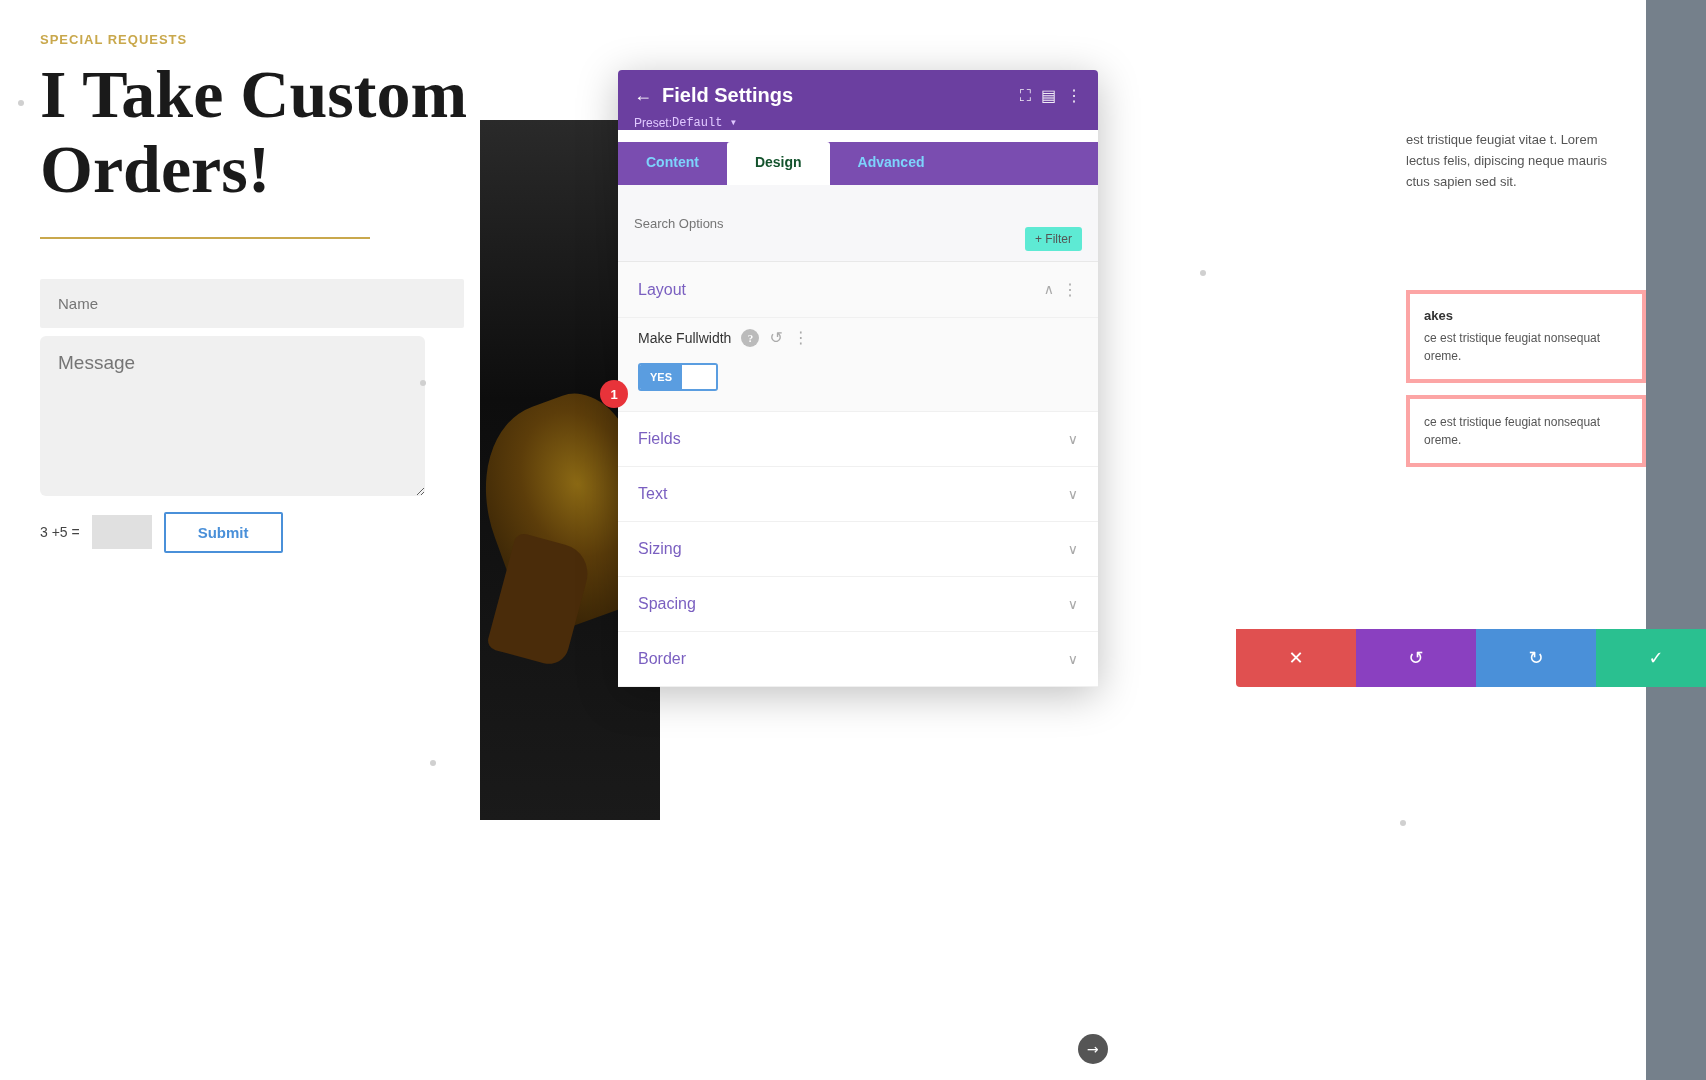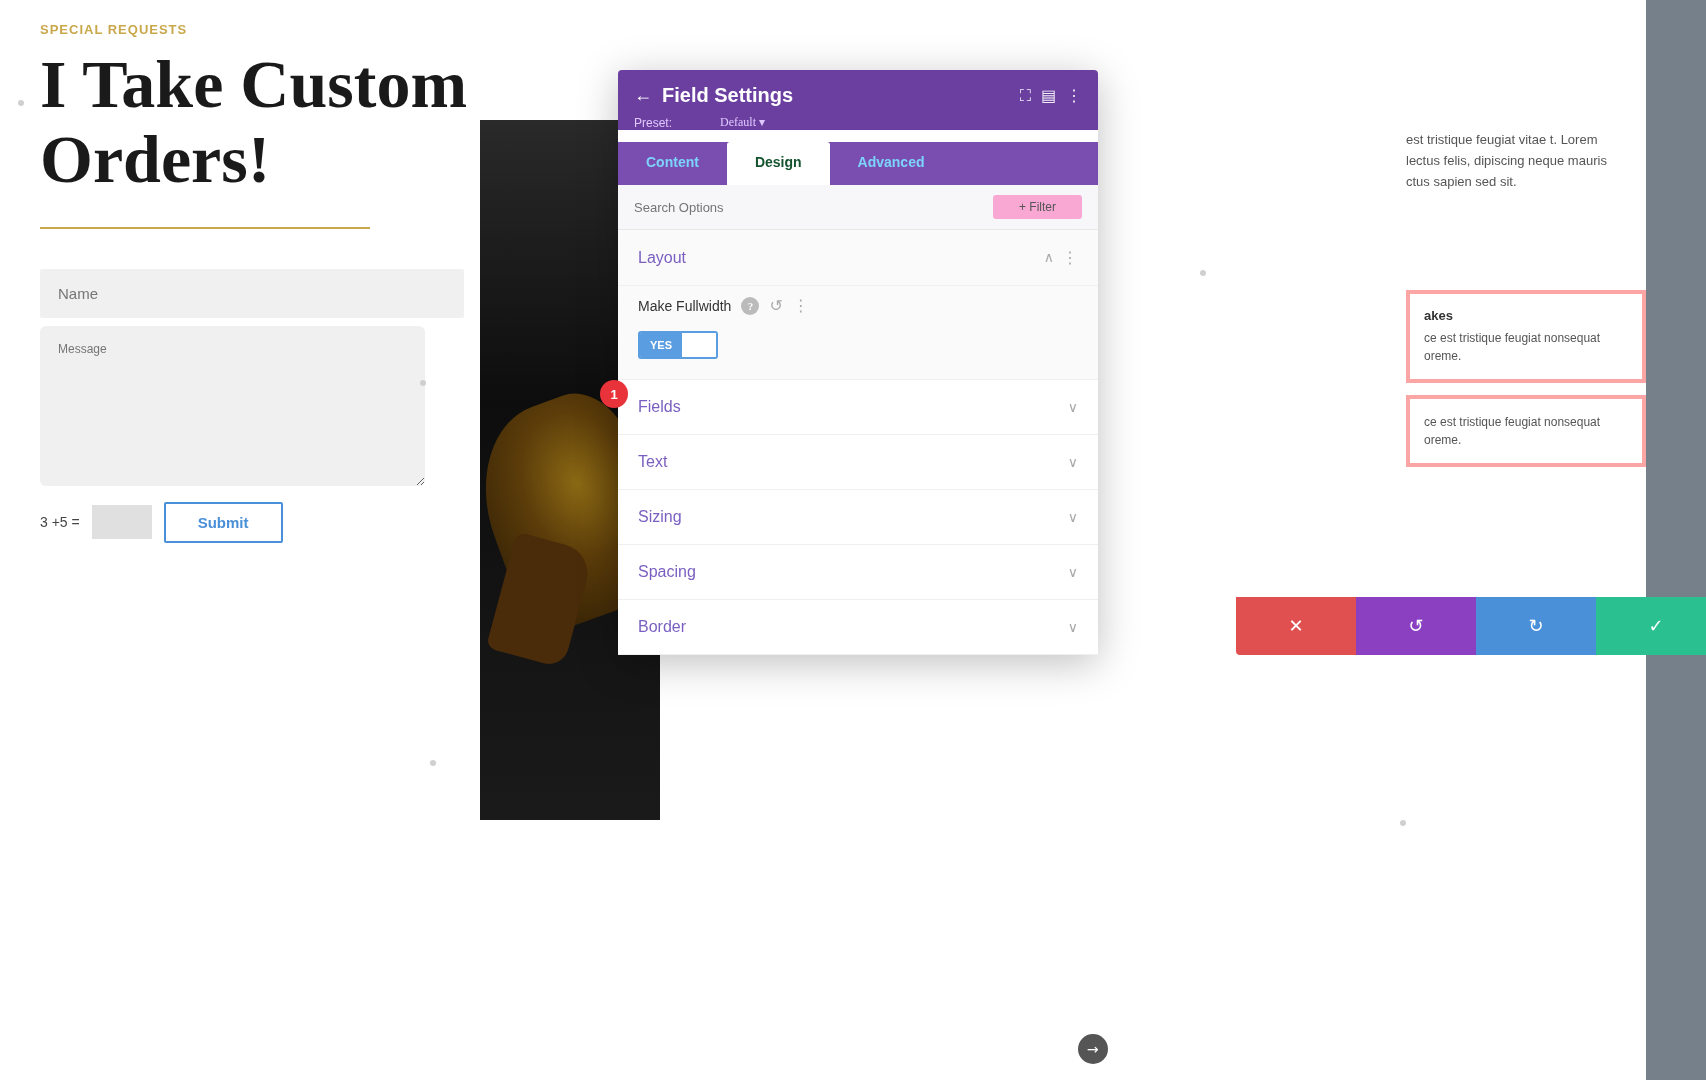--- a/index.html
+++ b/index.html
@@ -16,21 +16,21 @@
     .page-bg {
       position: absolute;
       top: 0; left: 0;
       width: 100%; height: 100%;
       background: #fff;
     }
 
     
     .left-content {
       position: absolute;
-      top: 22px;
+      top: 32px;
       left: 40px;
       width: 450px;
     }
 
     .special-requests-label {
       color: #c9a84c;
       font-family: Arial, sans-serif;
       font-size: 13px;
       font-weight: 700;
       letter-spacing: 1px;
@@ -66,21 +66,21 @@
       display: block;
       border-radius: 2px;
     }
 
     .form-textarea {
       width: 385px;
       height: 160px;
       background: #f0f0f0;
       border: none;
       padding: 16px 18px;
-      font-size: 12px;
+      font-size: 19px;
       color: #888;
       font-family: Arial, sans-serif;
       margin-bottom: 8px;
       display: block;
       resize: vertical;
       border-radius: 6px;
     }
 
     .captcha-row {
       display: flex;
@@ -276,23 +276,22 @@
     }
 
     .preset-label {
       color: #e0c8ff;
       font-family: Arial, sans-serif;
       font-size: 12px;
     }
 
     .preset-value {
       color: #e0c8ff;
-      font-family: Liberation Serif, serif;
+      font-family: Liberation Mono, monospace;
       font-size: 12px;
-      margin-left: 48px;
     }
 
     
     .panel-tabs {
       display: flex;
       background: #7a4db0;
     }
 
     .tab-item {
       padding: 12px 28px;
@@ -328,28 +327,29 @@
       font-family: Arial, sans-serif;
       font-size: 13px;
       color: #888;
       outline: none;
     }
 
     .filter-btn {
       display: flex;
       align-items: center;
       gap: 4px;
-      background: #f9a8d4;
+      background: #5eead4;
       border: none;
-      padding: 5px 26px;
+      padding: 5px 10px;
       border-radius: 3px;
       cursor: pointer;
       font-family: Arial, sans-serif;
       font-size: 12px;
       color: #555;
+      margin-top: 32px;
     }
 
     
     .panel-body {
       padding: 0;
       background: #fff;
     }
 
     
     .section-row {

